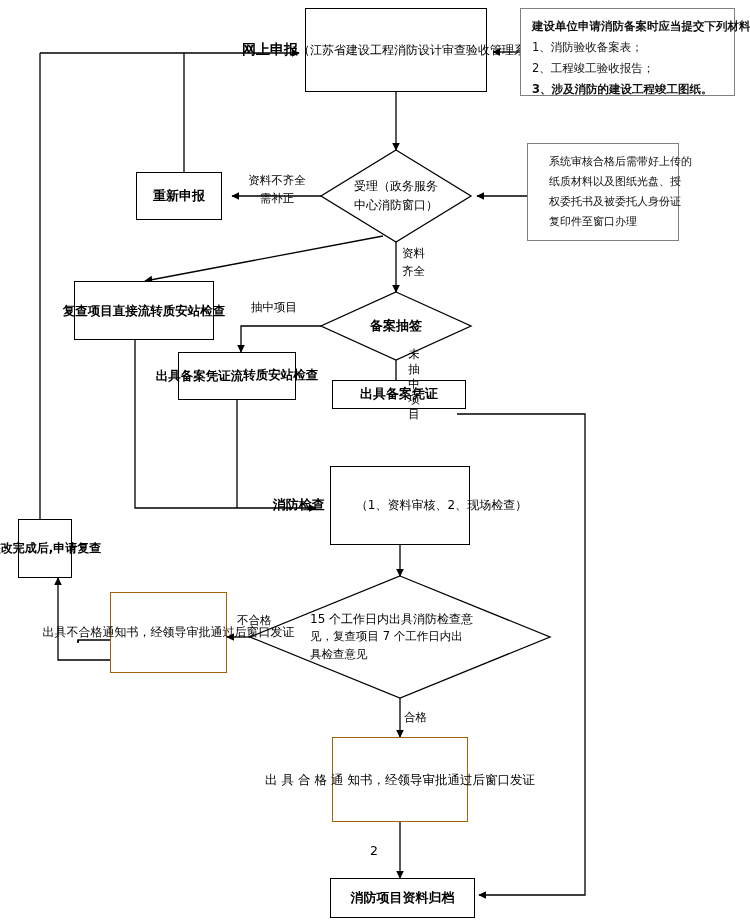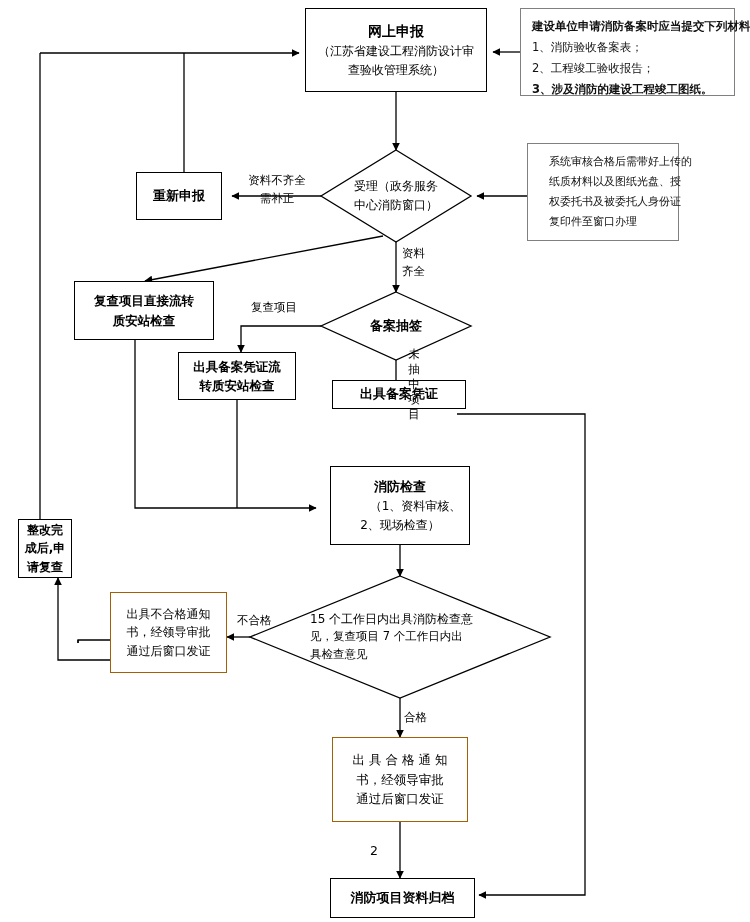--- a/index.html
+++ b/index.html
@@ -7,22 +7,22 @@
     position:relative;
     width:750px;height:922px;
     background:#ffffff;
     font-family:"DejaVu Sans","Liberation Sans",sans-serif;
     overflow:hidden;
   }
   svg#wires{position:absolute;left:0;top:0;width:750px;height:922px;}
   .node{
     position:absolute;
     box-sizing:border-box;
-    display:flex;flex-direction:column;
-    justify-content:center;
+    display:flex;flex-direction:row;
+    align-items:center;justify-content:center;
     text-align:center;
     color:#000;
     background:#fff;
   }
   .box{border:1px solid #a16207;}
   .box.thick{border:1.6px solid #000;}
   .bold{font-weight:bold;}
   .ln{display:block;line-height:1.55;white-space:nowrap;}
   .note{
     position:absolute;box-sizing:border-box;
@@ -140,21 +140,21 @@
     <span class="ln bold" style="font-size:12.5px;">复查项目直接流转</span>
     <span class="ln bold" style="font-size:12.5px;">质安站检查</span>
   </div>
 
   <div class="diamond-text" style="left:341px;top:308px;width:110px;height:36px;">
     <span class="ln bold" style="font-size:13px;">备案抽签</span>
   </div>
 
   <div class="node box thick" style="left:178px;top:352px;width:118px;height:48px;">
     <span class="ln bold" style="font-size:12.5px;">出具备案凭证流</span>
-    <span class="ln bold" style="font-size:12.5px;">转质安站检查</span>
+    <span class="ln bold" style="font-size:12.5px;font-family:Liberation Serif, serif;">转质安站检查</span>
   </div>
 
   <div class="node box thick" style="left:332px;top:380px;width:134px;height:29px;">
     <span class="ln bold" style="font-size:13px;">出具备案凭证</span>
   </div>
 
   <div class="node box thick" style="left:330px;top:466px;width:140px;height:79px;">
     <span class="ln bold" style="font-size:13px;">消防检查</span>
     <span class="ln" style="font-size:12px;margin-left:31px;">（1、资料审核、</span>
     <span class="ln" style="font-size:12px;">2、现场检查）</span>
@@ -192,21 +192,21 @@
     <span class="ln">资料不齐全</span>
     <span class="ln">需补正</span>
   </div>
 
   <div class="edgelabel" style="left:402px;top:245px;width:34px;text-align:left;">
     <span class="ln">资料</span>
     <span class="ln">齐全</span>
   </div>
 
   <div class="edgelabel" style="left:251px;top:299px;">
-    <span class="ln">复查项目</span>
+    <span class="ln">抽中项目</span>
   </div>
 
   <div class="edgelabel narrow" style="left:403px;top:347px;">
     <span>未抽中项目</span>
   </div>
 
   <div class="edgelabel" style="left:237px;top:612px;">
     <span class="ln">不合格</span>
   </div>
 

